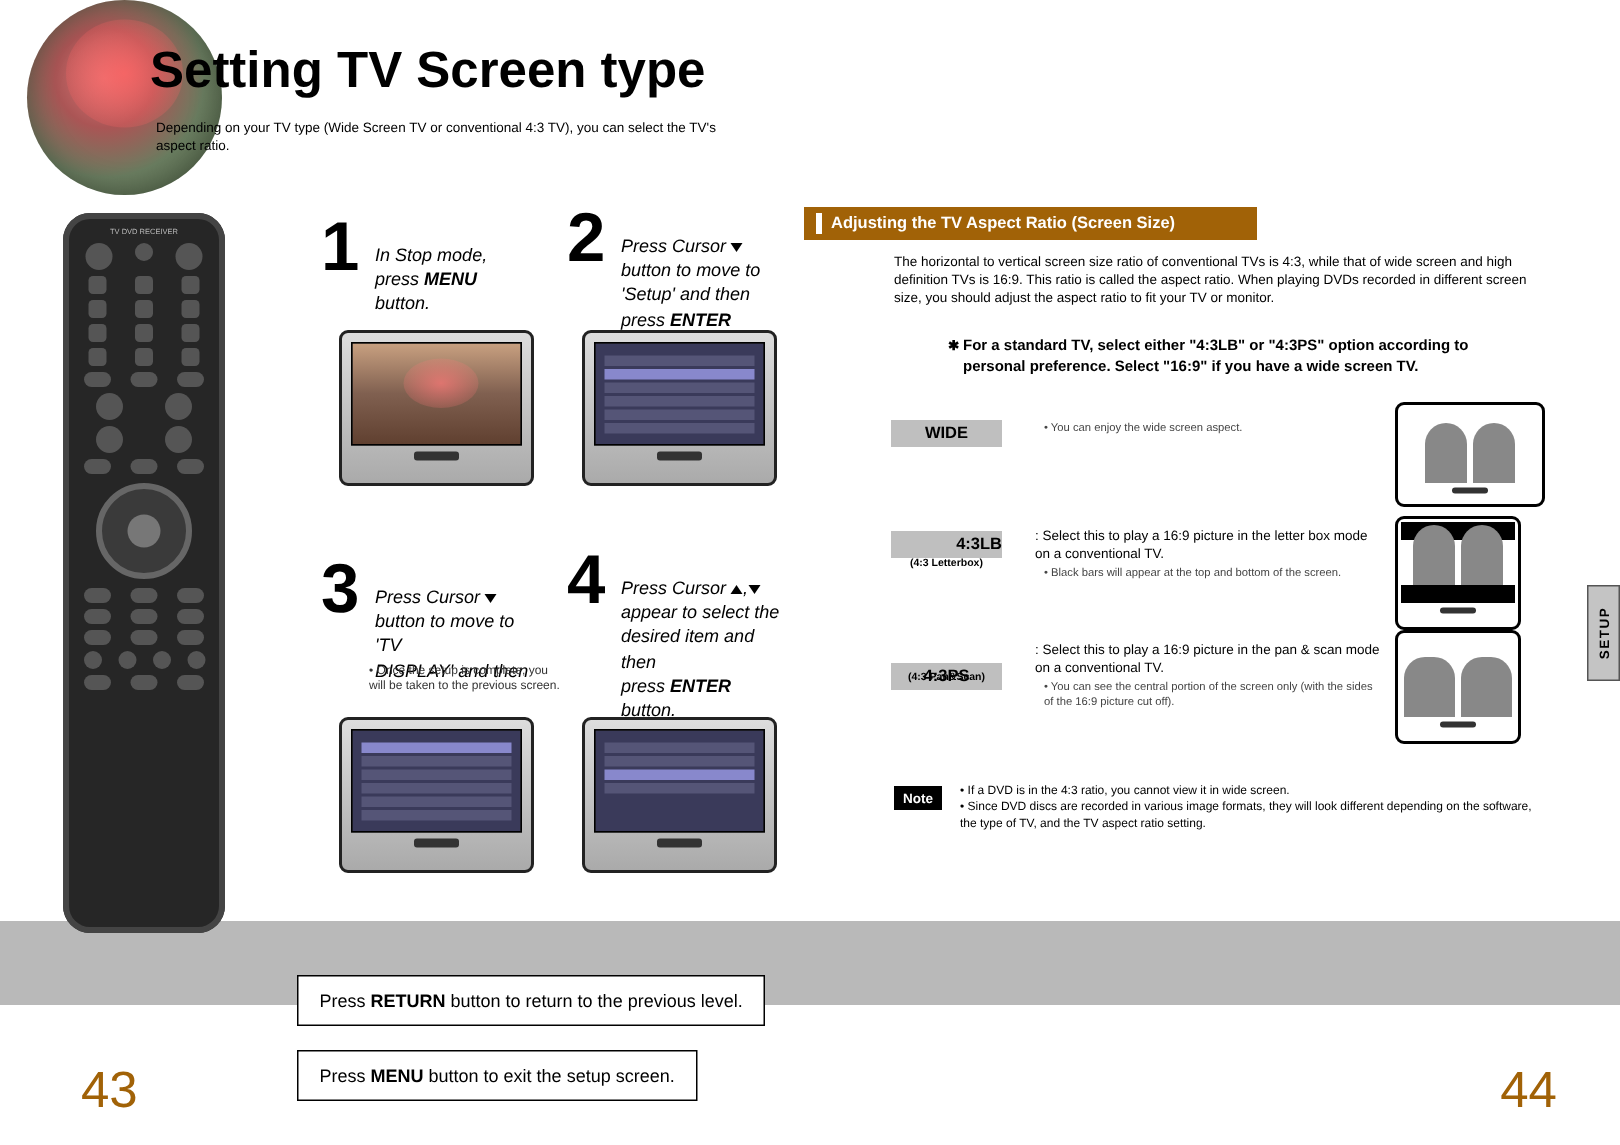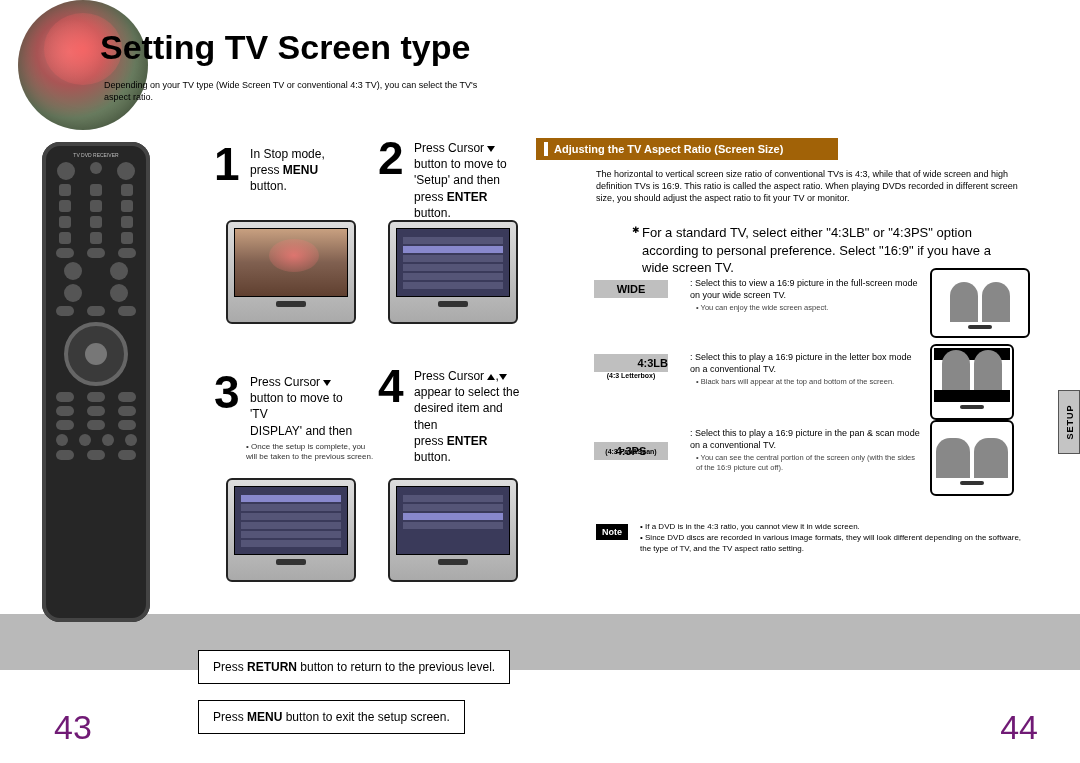--- a/index.html
+++ b/index.html
@@ -13,53 +13,53 @@
   .remote .row { display:flex; justify-content:space-around; margin:4px 0;}
   .remote .btn { width:12px; height:12px; background:#555; border-radius:3px;}
   .remote .btn.c { border-radius:50%;}
   .remote .btn.lg { width:18px; height:18px;}
   .remote .pill { width:18px; height:10px; border-radius:5px; background:#555;}
   .remote .dpad { width:64px; height:64px; background:#3a3a3a; border-radius:50%; margin:6px auto; position:relative; border:4px solid #666;}
   .remote .dpad::after { content:""; position:absolute; left:50%; top:50%; width:22px; height:22px; background:#777; border-radius:50%; transform:translate(-50%,-50%);}
   .remote .label { font-size:5px; color:#bbb; text-align:center; margin:2px 0;}
   .step { position: absolute; }
   .step-num { display:inline-block; font-size: 46px; font-weight: bold; vertical-align: top; line-height: 0.9; }
-  .step-text { display:inline-block; font-size: 12px; line-height: 1.35; vertical-align: top; margin-left: 6px; margin-top: 2px; width: 110px;}
+  .step-text { display:inline-block; font-size: 12px; line-height: 1.35; vertical-align: top; margin-left: 6px; margin-top: 18px; width: 110px; font-style: italic;}
   .step-text .bold { font-weight: bold; }
   .tri-dn { display:inline-block; width:0; height:0; border-left:4px solid transparent; border-right:4px solid transparent; border-top:6px solid #000; vertical-align:middle;}
   .tri-up { display:inline-block; width:0; height:0; border-left:4px solid transparent; border-right:4px solid transparent; border-bottom:6px solid #000; vertical-align:middle;}
   .tv-thumb { position: absolute; width: 130px; height: 104px; background: linear-gradient(#ddd 0%, #aaa 100%); border: 2px solid #222; border-radius: 6px; padding: 6px;}
   .tv-thumb .screen { width: 100%; height: 78%; background:#222; border:1px solid #000; position:relative; overflow:hidden;}
   .tv-thumb .stand { width:30px; height:6px; background:#333; margin:4px auto 0; border-radius:2px;}
   .tv-thumb .screen .scene { width:100%; height:100%; background: linear-gradient(180deg,#c8a080 0%, #806050 50%, #604030 100%); position:relative;}
   .tv-thumb .screen .scene::after{content:"";position:absolute;left:30%;top:15%;width:45%;height:50%;background:radial-gradient(ellipse,rgba(255,120,120,0.7),transparent);border-radius:50%;}
   .tv-thumb .screen .menu { width:100%; height:100%; background:#3a3a5a; position:relative; font-size:4px; color:#fff; padding:6px;}
   .tv-thumb .screen .menu .mrow{height:7px; background:#555577; margin:2px 0; display:flex; align-items:center; padding:0 3px;}
   .tv-thumb .screen .menu .mrow.sel{background:#8888cc;}
   .bullet-txt { position: absolute; font-size: 8px; line-height: 1.25; color: #333; }
   .section-bar { position: absolute; background:#a16207; color:#fff; font-size:11px; font-weight:bold; padding:4px 8px; display:flex; align-items:center;}
   .section-bar::before { content:""; display:inline-block; width:4px; height:14px; background:#fff; margin-right:6px;}
   .body-text { position: absolute; font-size: 9px; line-height: 1.35; }
-  .star-note { position: absolute; font-size: 13px; line-height: 1.35; padding-left: 10px; }
+  .star-note { position: absolute; font-size: 10px; line-height: 1.35; padding-left: 10px; font-weight: bold; }
   .star-note::before { content:"✱"; position: absolute; left: 0; font-size:9px;}
   .mode-label { position: absolute; width: 74px; background: #bfbfbf; text-align:center; font-size: 11px; font-weight: bold; padding: 3px 0;}
   .mode-sub { position: absolute; width:74px; text-align:center; font-size:7px; font-weight:bold;}
   .mode-desc { position: absolute; font-size: 9px; line-height: 1.3; }
   .mode-desc .bul { font-size: 7.5px; color:#444; display:block; margin-top:2px; padding-left:6px;}
   .mode-desc .bul::before{content:"• "; }
   .mini-tv { position: absolute; width: 100px; height: 70px; border: 2px solid #000; border-radius: 6px; background:#fff; padding:2px; }
   .mini-tv .mscreen { width:100%; height:80%; background:#222; position:relative; overflow:hidden;}
   .mini-tv .mstand{ width:24px; height:4px; background:#333; margin:3px auto 0; border-radius:2px;}
   .mini-illust { width:100%; height:100%; background:#fff; display:flex; align-items:flex-end; justify-content:center;}
   .mini-illust .person{ width:28px; height:40px; background:#888; border-radius:14px 14px 0 0; margin:0 2px;}
   .mini-illust.letter{border-top:12px solid #000; border-bottom:12px solid #000; height:100%;}
   .mini-illust.pan .person{width:36px;}
   .note-chip { position:absolute; background:#000; color:#fff; font-size:9px; font-weight:bold; padding:3px 6px;}
   .return-box { position: absolute; border: 1px solid #000; font-size: 12px; padding: 9px 14px; background:#fff;}
-  .page-num { position: absolute; font-size: 34px; color: #701a75; font-weight: normal;}
+  .page-num { position: absolute; font-size: 34px; color: #a16207; font-weight: normal;}
   .side-tab { position: absolute; right: 0; top: 390px; width: 22px; height: 64px; background: #c4c4c4; border:1px solid #555; display:flex; align-items:center; justify-content:center;}
   .side-tab span { transform: rotate(-90deg); font-size: 9px; font-weight:bold; letter-spacing:1px;}
 </style>
 </head>
 <body>
 
 <div class="gray-band"></div>
 
 <div class="photo-circle"></div>
 
@@ -227,21 +227,20 @@
 <div class="section-bar" style="left:536px; top:138px; width:302px;">
   <span>Adjusting the TV Aspect Ratio (Screen Size)</span>
 </div>
 
 <div class="body-text" style="left:596px; top:168px; width:432px;">The horizontal to vertical screen size ratio of conventional TVs is 4:3, while that of wide screen and high definition TVs is 16:9. This ratio is called the aspect ratio. When playing DVDs recorded in different screen size, you should adjust the aspect ratio to fit your TV or monitor.</div>
 
 <div class="star-note" style="left:632px; top:224px; width:360px;">For a standard TV, select either "4:3LB" or "4:3PS" option according to personal preference. Select "16:9" if you have a wide screen TV.</div>
 
 <div class="mode-label" style="left:594px; top:280px;">WIDE</div>
 <div class="mode-desc" style="left:690px; top:278px; width:232px;">
-  <span>: Select this to view a 16:9 picture in the full-screen mode on your wide screen TV.</span>
   <span class="bul">You can enjoy the wide screen aspect.</span>
 </div>
 <div class="mini-tv" style="left:930px; top:268px;">
   <div class="mscreen">
       <div class="mini-illust">
         <div class="person"></div>
         <div class="person"></div>
       </div>
     </div>
   <div class="mstand"></div>

